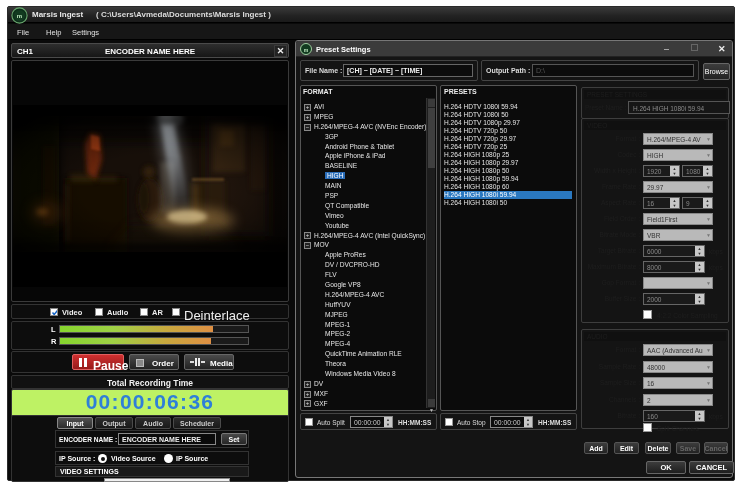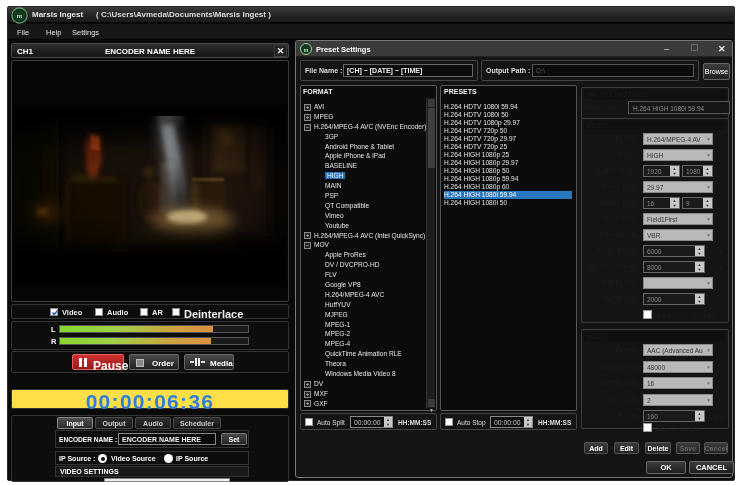--- a/index.html
+++ b/index.html
@@ -114,21 +114,21 @@
           <svg style="position:absolute;left:0;top:0;" width="8" height="8" viewBox="0 0 8 8">
             <path d="M1.5 3.5 L3.2 5.5 L6.5 1.5" stroke="#1464c8" stroke-width="1.5" fill="none"></path>
           </svg>
         </span>
       <span class="abs" style="left:50px; top:3px; font-size:7.5px; font-weight:bold; color:#eee;">Video</span>
       <span class="abs" style="left:83px; top:3px; width:8px; height:8px; background:#fff; border:1px solid #888;"></span>
       <span class="abs" style="left:95px; top:3px; font-size:7.5px; font-weight:bold; color:#eee;">Audio</span>
       <span class="abs" style="left:128px; top:3px; width:8px; height:8px; background:#fff; border:1px solid #888;"></span>
       <span class="abs" style="left:140px; top:3px; font-size:7.5px; font-weight:bold; color:#eee;">AR</span>
       <span class="abs" style="left:160px; top:3px; width:8px; height:8px; background:#fff; border:1px solid #888;"></span>
-      <span class="abs" style="left:172px; top:3px; font-size:11px; font-weight:bold; color:#eee;">Deinterlace</span>
+      <span class="abs" style="left:172px; top:3px; font-size:13px; font-weight:normal; color:#eee;">Deinterlace</span>
     </div>
 
     <div class="abs" style="left:3px; top:314px; width:278px; height:29px; background:#0d0d0d; border:1px solid #333; border-radius:2px;">
       <span class="abs" style="left:39px; top:3px; font-size:7.5px; font-weight:bold; color:#fff;">L</span>
       <div class="abs" style="left:47px; top:3px; width:190px; height:8px; background:#1a1a1a; border:1px solid #555;">
         <div class="abs" style="left:0; top:0; width:153px; height:6px; background:linear-gradient(90deg,#86d52e,#9ed045 35%,#c8a83e 70%,#de8f44);"></div>
       </div>
       <span class="abs" style="left:39px; top:15px; font-size:7.5px; font-weight:bold; color:#fff;">R</span>
       <div class="abs" style="left:47px; top:15px; width:190px; height:8px; background:#1a1a1a; border:1px solid #555;">
         <div class="abs" style="left:0; top:0; width:151px; height:6px; background:linear-gradient(90deg,#86d52e,#9ed045 35%,#c8a83e 70%,#de8f44);"></div>
@@ -147,22 +147,25 @@
       </div>
       <div class="abs" style="left:172px; top:2px; width:50px; height:16px; background:linear-gradient(#4a4a4a,#222); border:1px solid #666; border-radius:2px;">
         <span class="abs" style="left:5px; top:6px; width:4px; height:1.5px; background:#ddd;"></span>
         <span class="abs" style="left:10px; top:3px; width:1.5px; height:8px; background:#eee;"></span>
         <span class="abs" style="left:13px; top:3px; width:1.5px; height:8px; background:#eee;"></span>
         <span class="abs" style="left:16px; top:6px; width:4px; height:1.5px; background:#ddd;"></span>
         <span class="abs" style="left:25px; top:4px; font-size:8px; font-weight:bold; color:#fff;">Media</span>
       </div>
     </div>
 
-
-    <div class="abs" style="left:3px; top:382px; width:278px; height:20px; background:#fde047; border:1px solid #333; border-radius:2px;padding-left:15px;">
+    <div class="abs" style="left:3px; top:368px; width:278px; height:14px; background:#111; border:1px solid #333; border-radius:2px;">
+      <span class="abs" style="left:0; top:2px; width:100%; text-align:center; font-size:8.5px; font-weight:bold; color:#f0f0f0;">Total Recording Time</span>
+    </div>
+
+    <div class="abs" style="left:3px; top:382px; width:278px; height:28px; background:#bef264; border:1px solid #333; border-radius:2px;padding-left:15px;">
       <span class="abs" style="left:0; top:0px; width:100%; text-align:center; font-size:21px; font-weight:bold; letter-spacing:1.3px; color:#2f7fd8;">00:00:06:36</span>
     </div>
 
     <div class="abs" style="left:3px; top:408px; width:278px; height:67px; background:#0d0d0d; border:1px solid #333; border-radius:2px;">
 
       <div class="abs" style="left:45px; top:1px; width:36px; height:12px; background:linear-gradient(#505050,#2c2c2c); border:1px solid #888; border-radius:2px; display:flex; align-items:center; justify-content:center;">
           <span style="font-size:7px; font-weight:bold; color:#fff;">Input</span>
         </div>
       <div class="abs" style="left:83px; top:1px; width:38px; height:12px; background:linear-gradient(#2c2c2c,#191919); border:1px solid #4a4a4a; border-radius:2px; display:flex; align-items:center; justify-content:center;">
           <span style="font-size:7px; font-weight:bold; color:#ccc;">Output</span>

